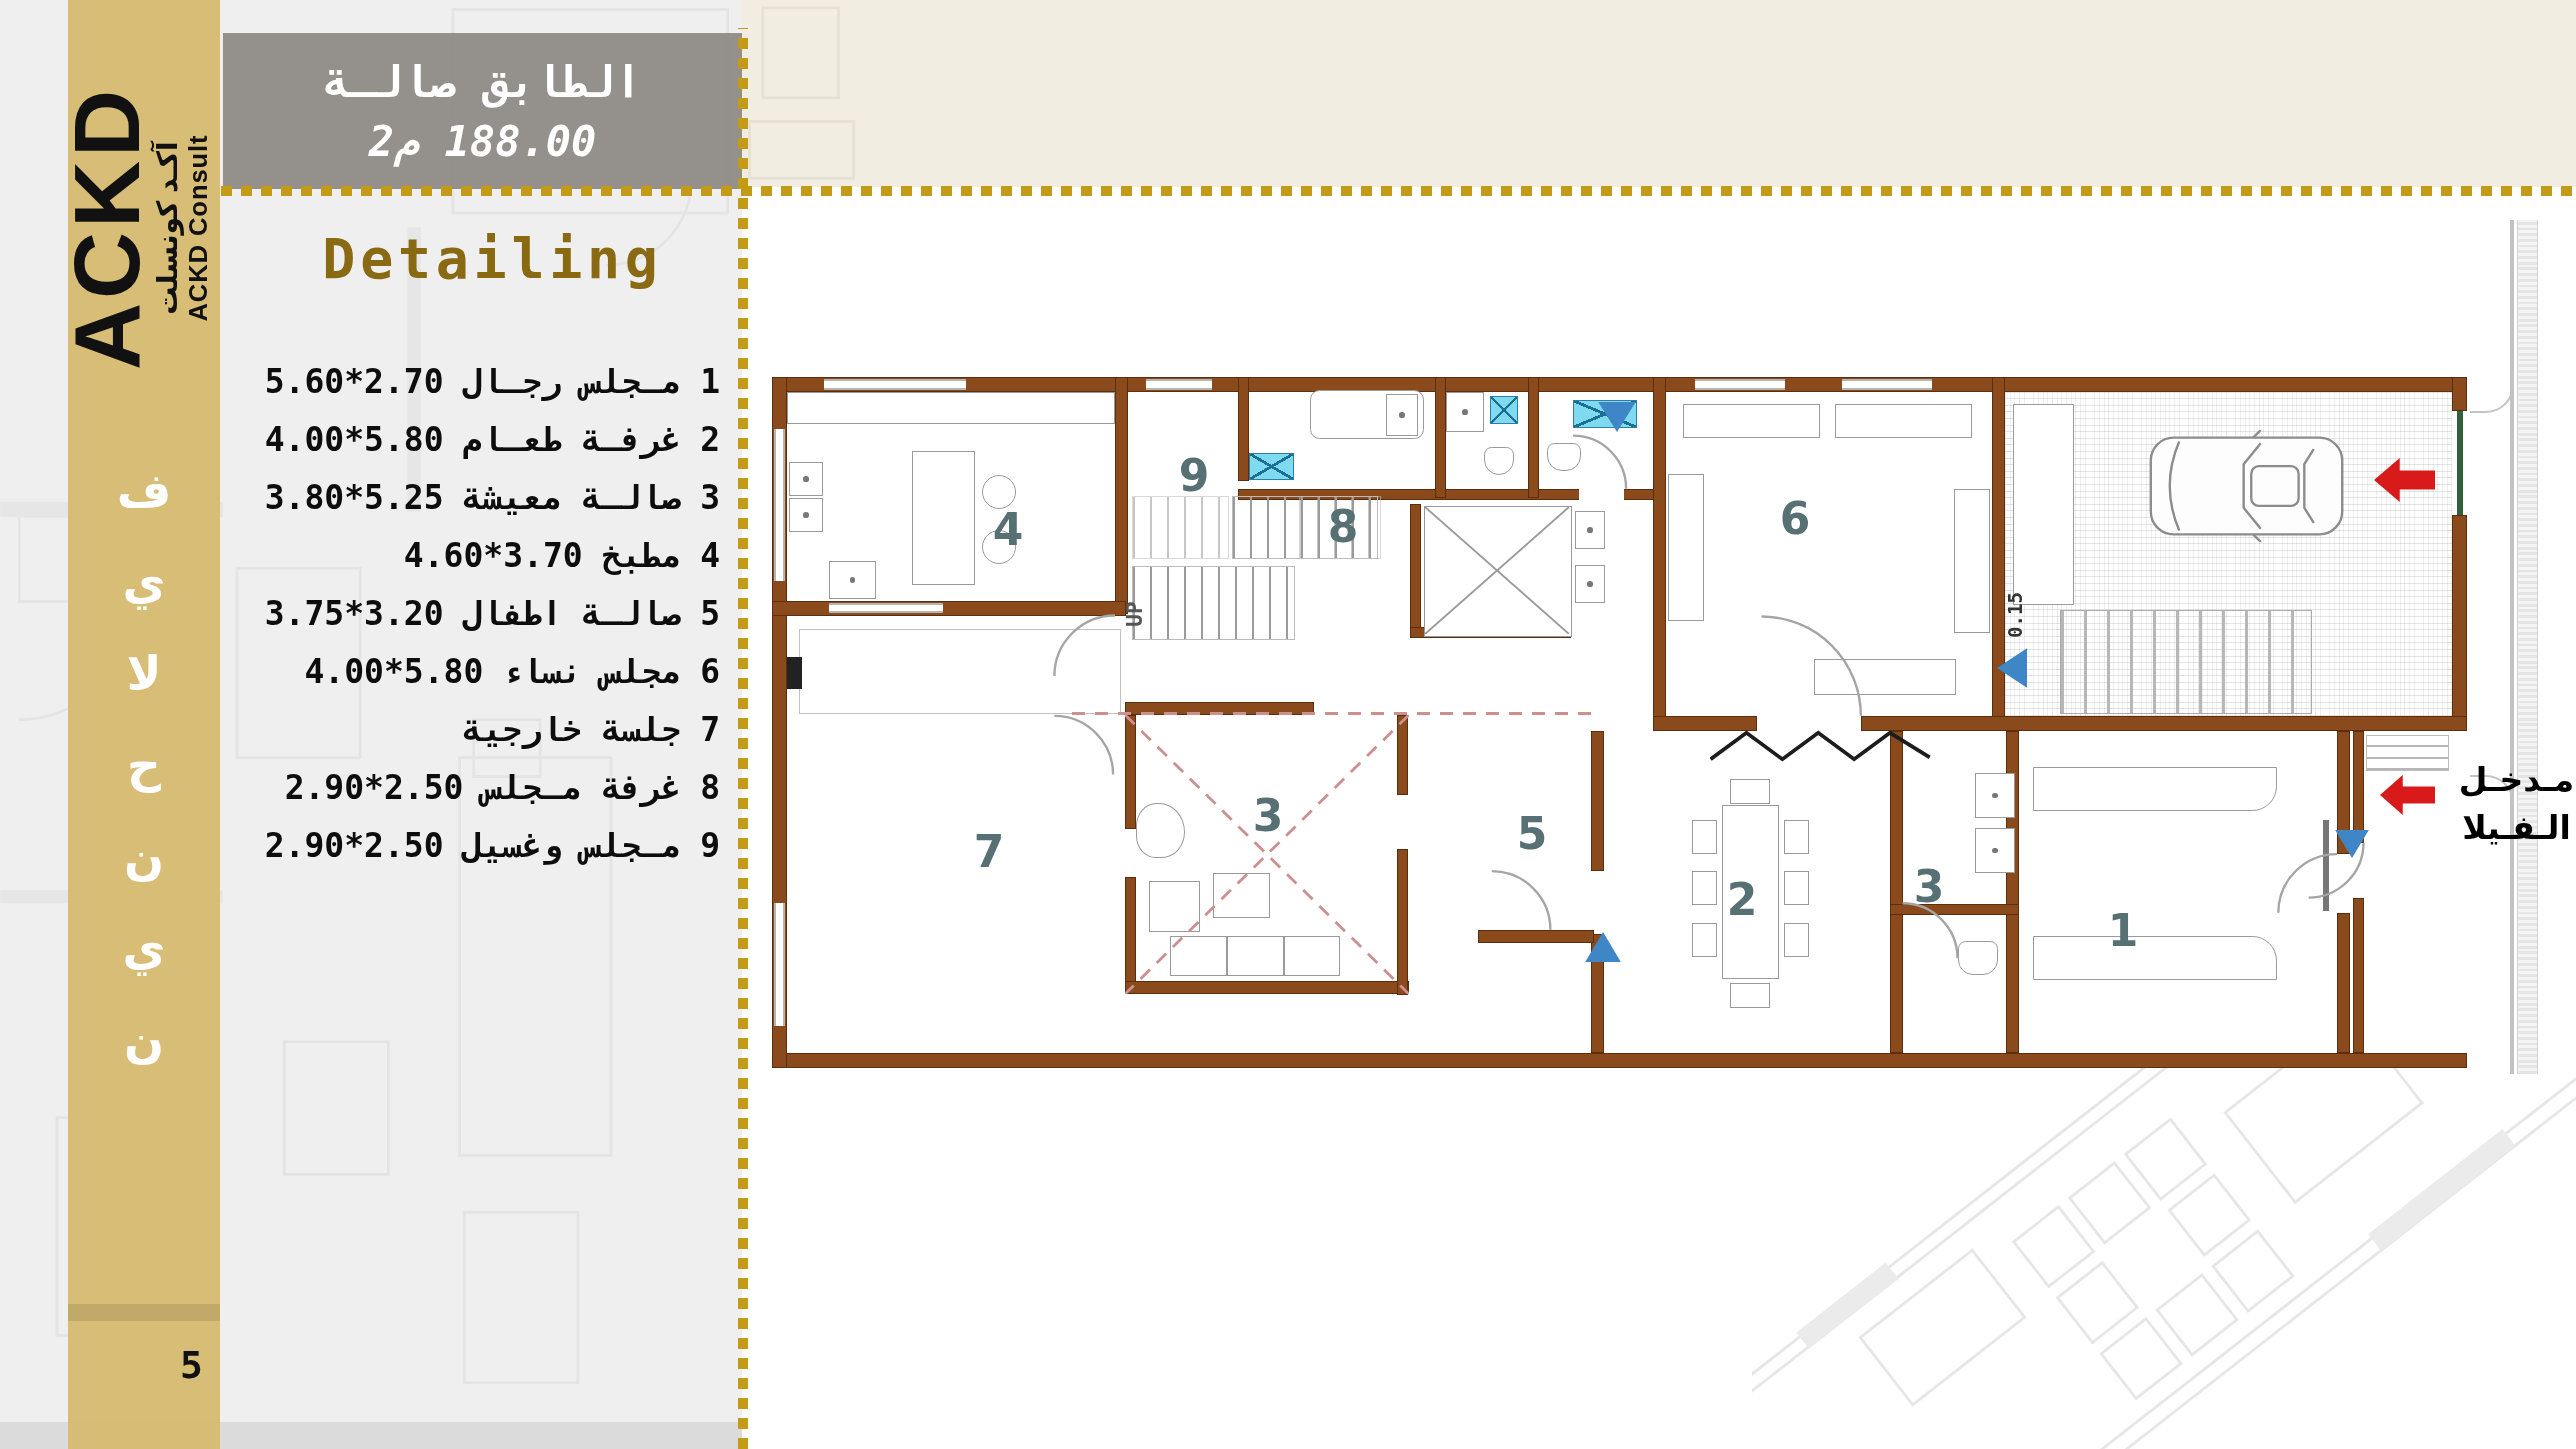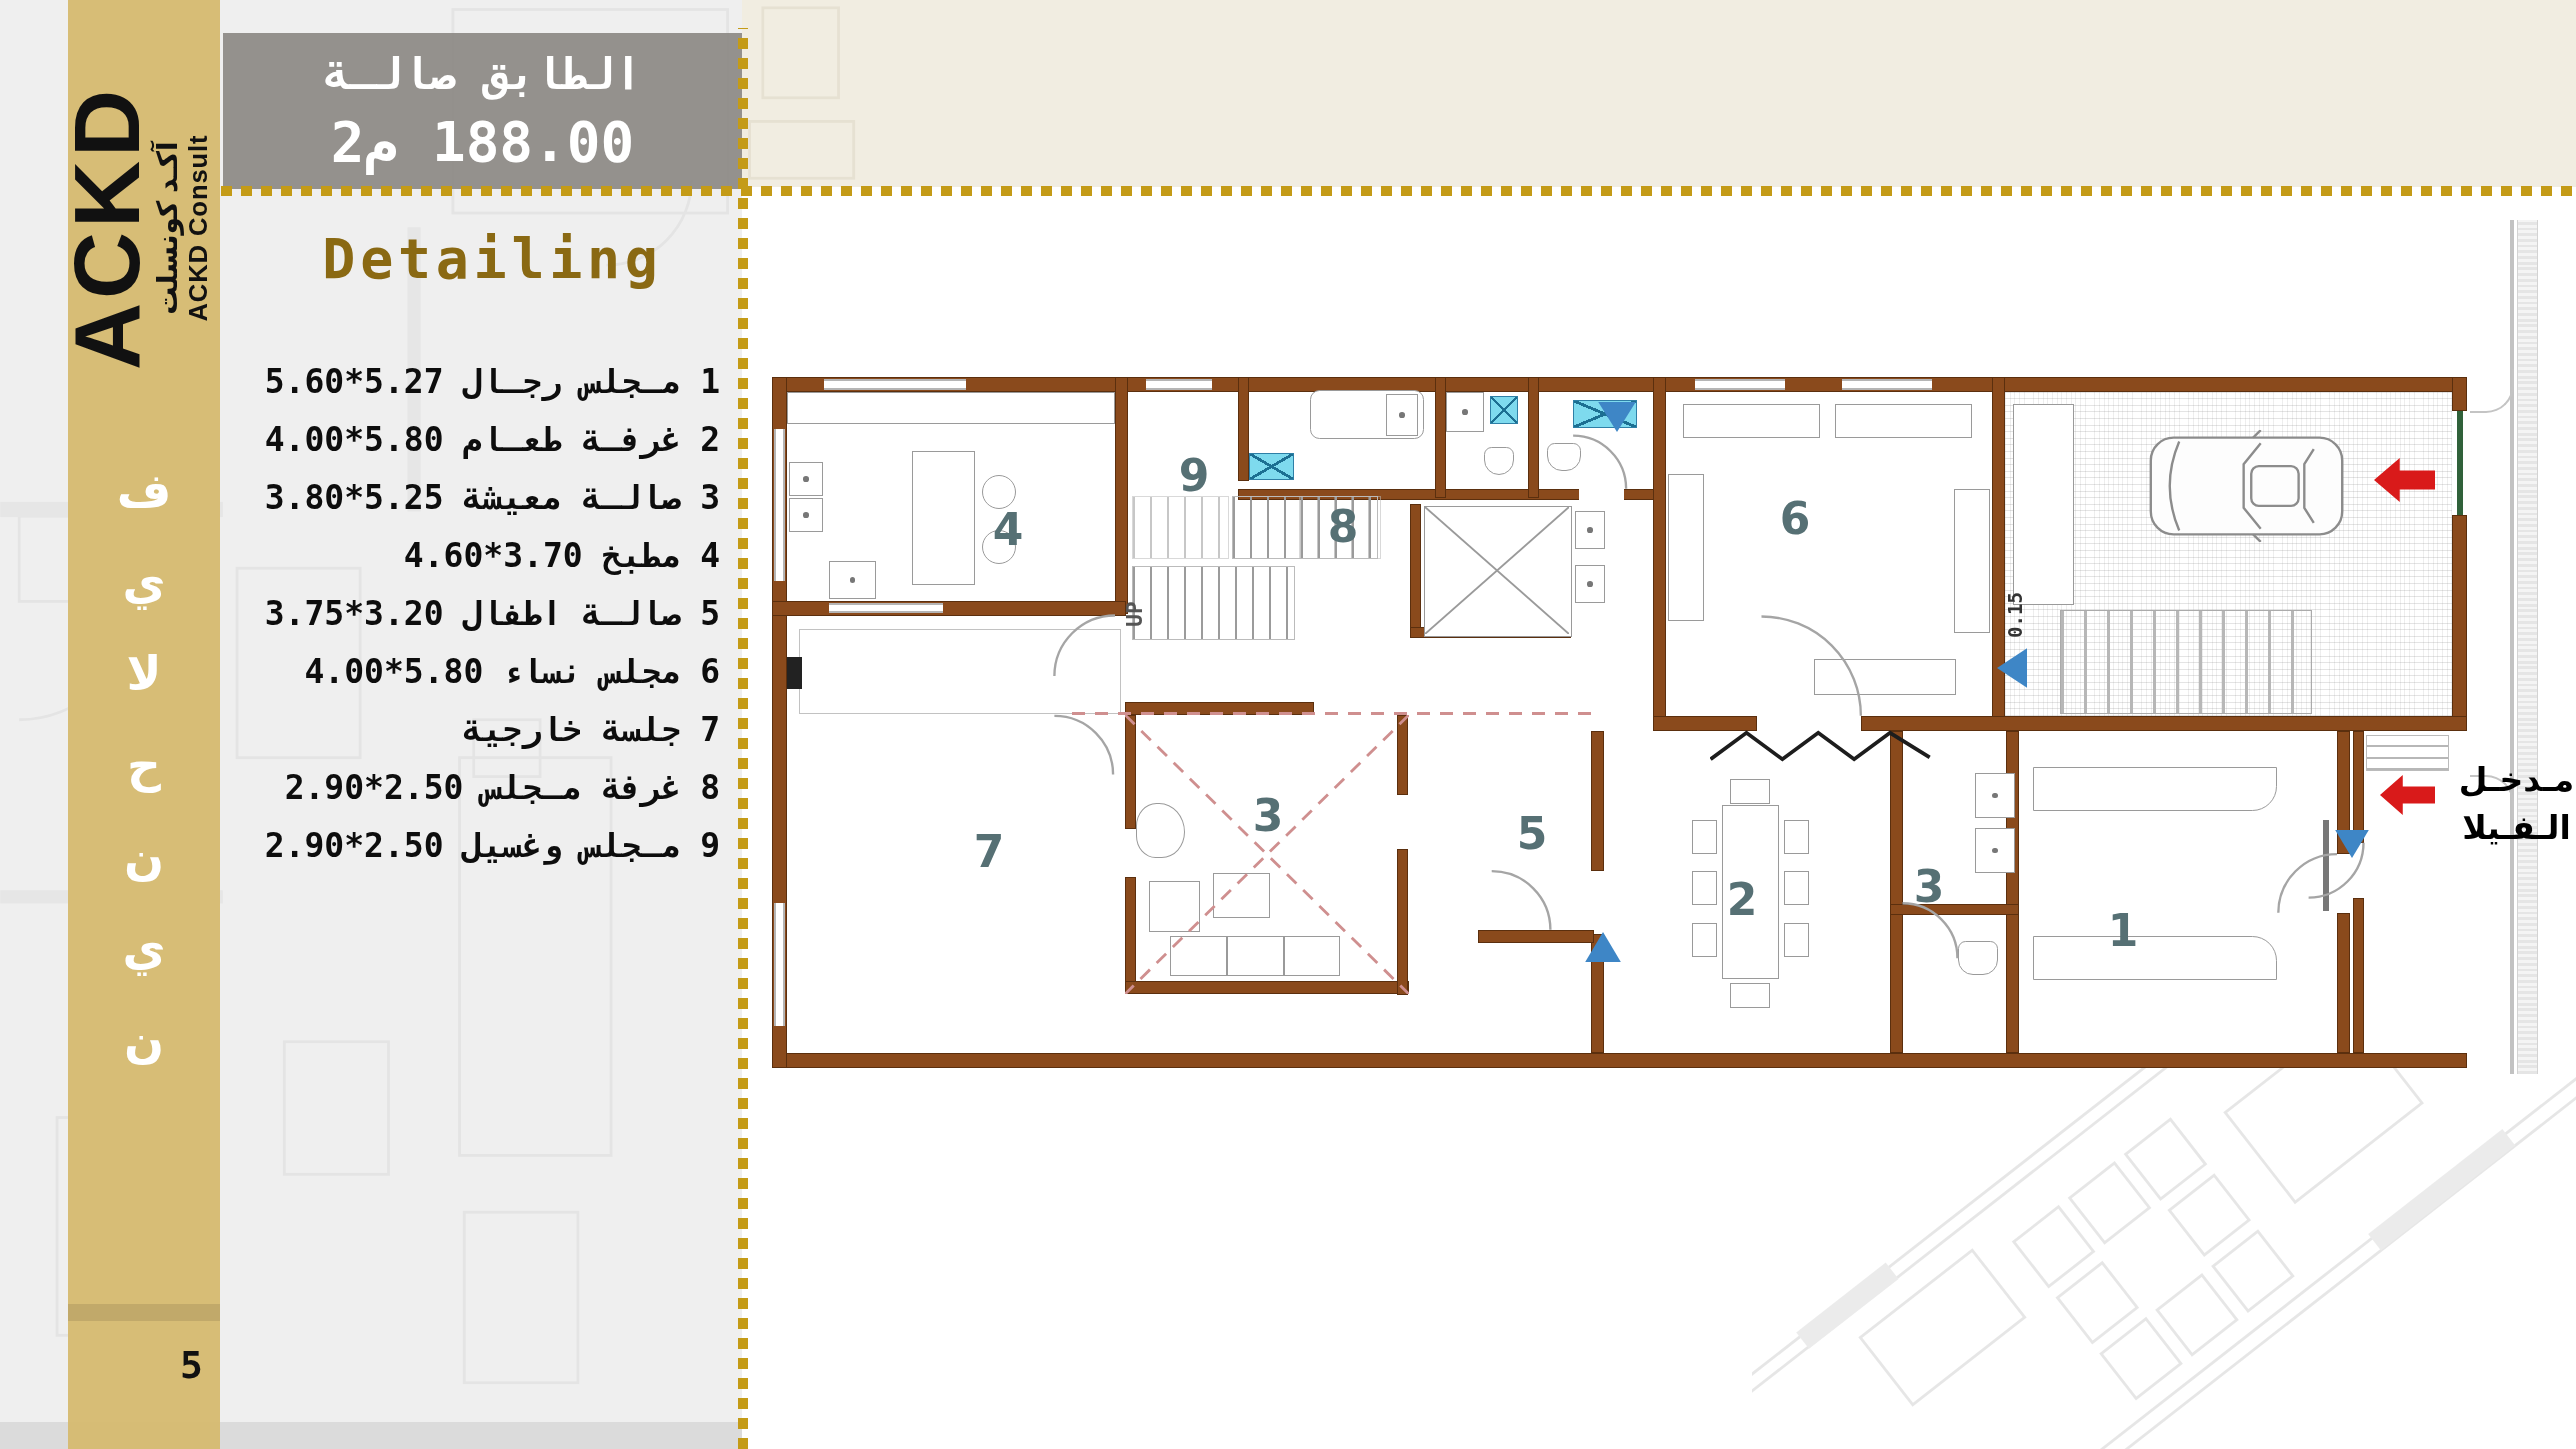--- a/index.html
+++ b/index.html
@@ -8,21 +8,21 @@
   .abs{position:absolute;}
   
   .left-bg{left:0;top:0;width:742px;height:1449px;background:#efefef;}
   .cream-band{left:742px;top:0;width:1834px;height:187px;background:#f1ede1;}
   .bottom-gray{left:0;top:1422px;width:742px;height:26.5px;background:#d6d6d6;opacity:.8;}
   .gold-strip{left:68px;top:0;width:152px;height:1449px;background:rgba(214,186,110,0.94);}
   .strip-band{left:0;top:1304px;width:152px;height:17px;background:rgba(0,0,0,0.10);}
   .gray-box{left:223px;top:33px;width:519px;height:156px;background:rgba(141,138,133,0.93);
             display:flex;flex-direction:column;justify-content:center;align-items:center;gap:9.5px;}
   .gray-box .t1{color:#fff;font-weight:bold;font-size:44px;font-family:"DejaVu Sans Mono","DejaVu Sans",monospace;}
-  .gray-box .t2{color:#fff;font-weight:bold;font-size:56px;font-family:"DejaVu Sans Mono","DejaVu Sans",monospace;}
+  .gray-box .t2{color:#fff;font-weight:bold;font-size:42px;font-family:"DejaVu Sans Mono","DejaVu Sans",monospace;font-style:italic;}
   .dot-h{left:221px;top:186px;width:2355px;height:9.5px;
          background:repeating-linear-gradient(90deg,#c49b17 0 11.4px,transparent 11.4px 20px);}
   .dot-v{left:738px;top:28px;width:9.5px;height:1421px;
          background:repeating-linear-gradient(0deg,#c49b17 0 11.4px,transparent 11.4px 20px);}
   
   .logo{left:-104px;top:152px;width:360px;height:152px;transform:rotate(-90deg);
         display:flex;flex-direction:column;align-items:center;color:#111;}
   .logo .big{font-size:93px;font-weight:bold;letter-spacing:3.8px;line-height:.85;font-family:"Liberation Sans",sans-serif;}
   .logo .ar{font-size:28px;font-weight:bold;margin-top:3.8px;}
   .logo .en{font-size:25.6px;font-weight:bold;letter-spacing:0.9px;}
@@ -175,21 +175,21 @@
   </div>
   <div class="abs dot-h"></div>
   <div class="abs dot-v"></div>
 
   <div class="abs detailing">Detailing</div>
   <div class="abs legend">
 
       <div class="lrow">
         <span>1</span>
         <span>مـجلس رجـال</span>
-        <span class="dims">5.60*5.27</span>
+        <span class="dims">5.60*2.70</span>
       </div>
 
       <div class="lrow">
         <span>2</span>
         <span>غرفـة طعـام</span>
         <span class="dims">4.00*5.80</span>
       </div>
 
       <div class="lrow">
         <span>3</span>

